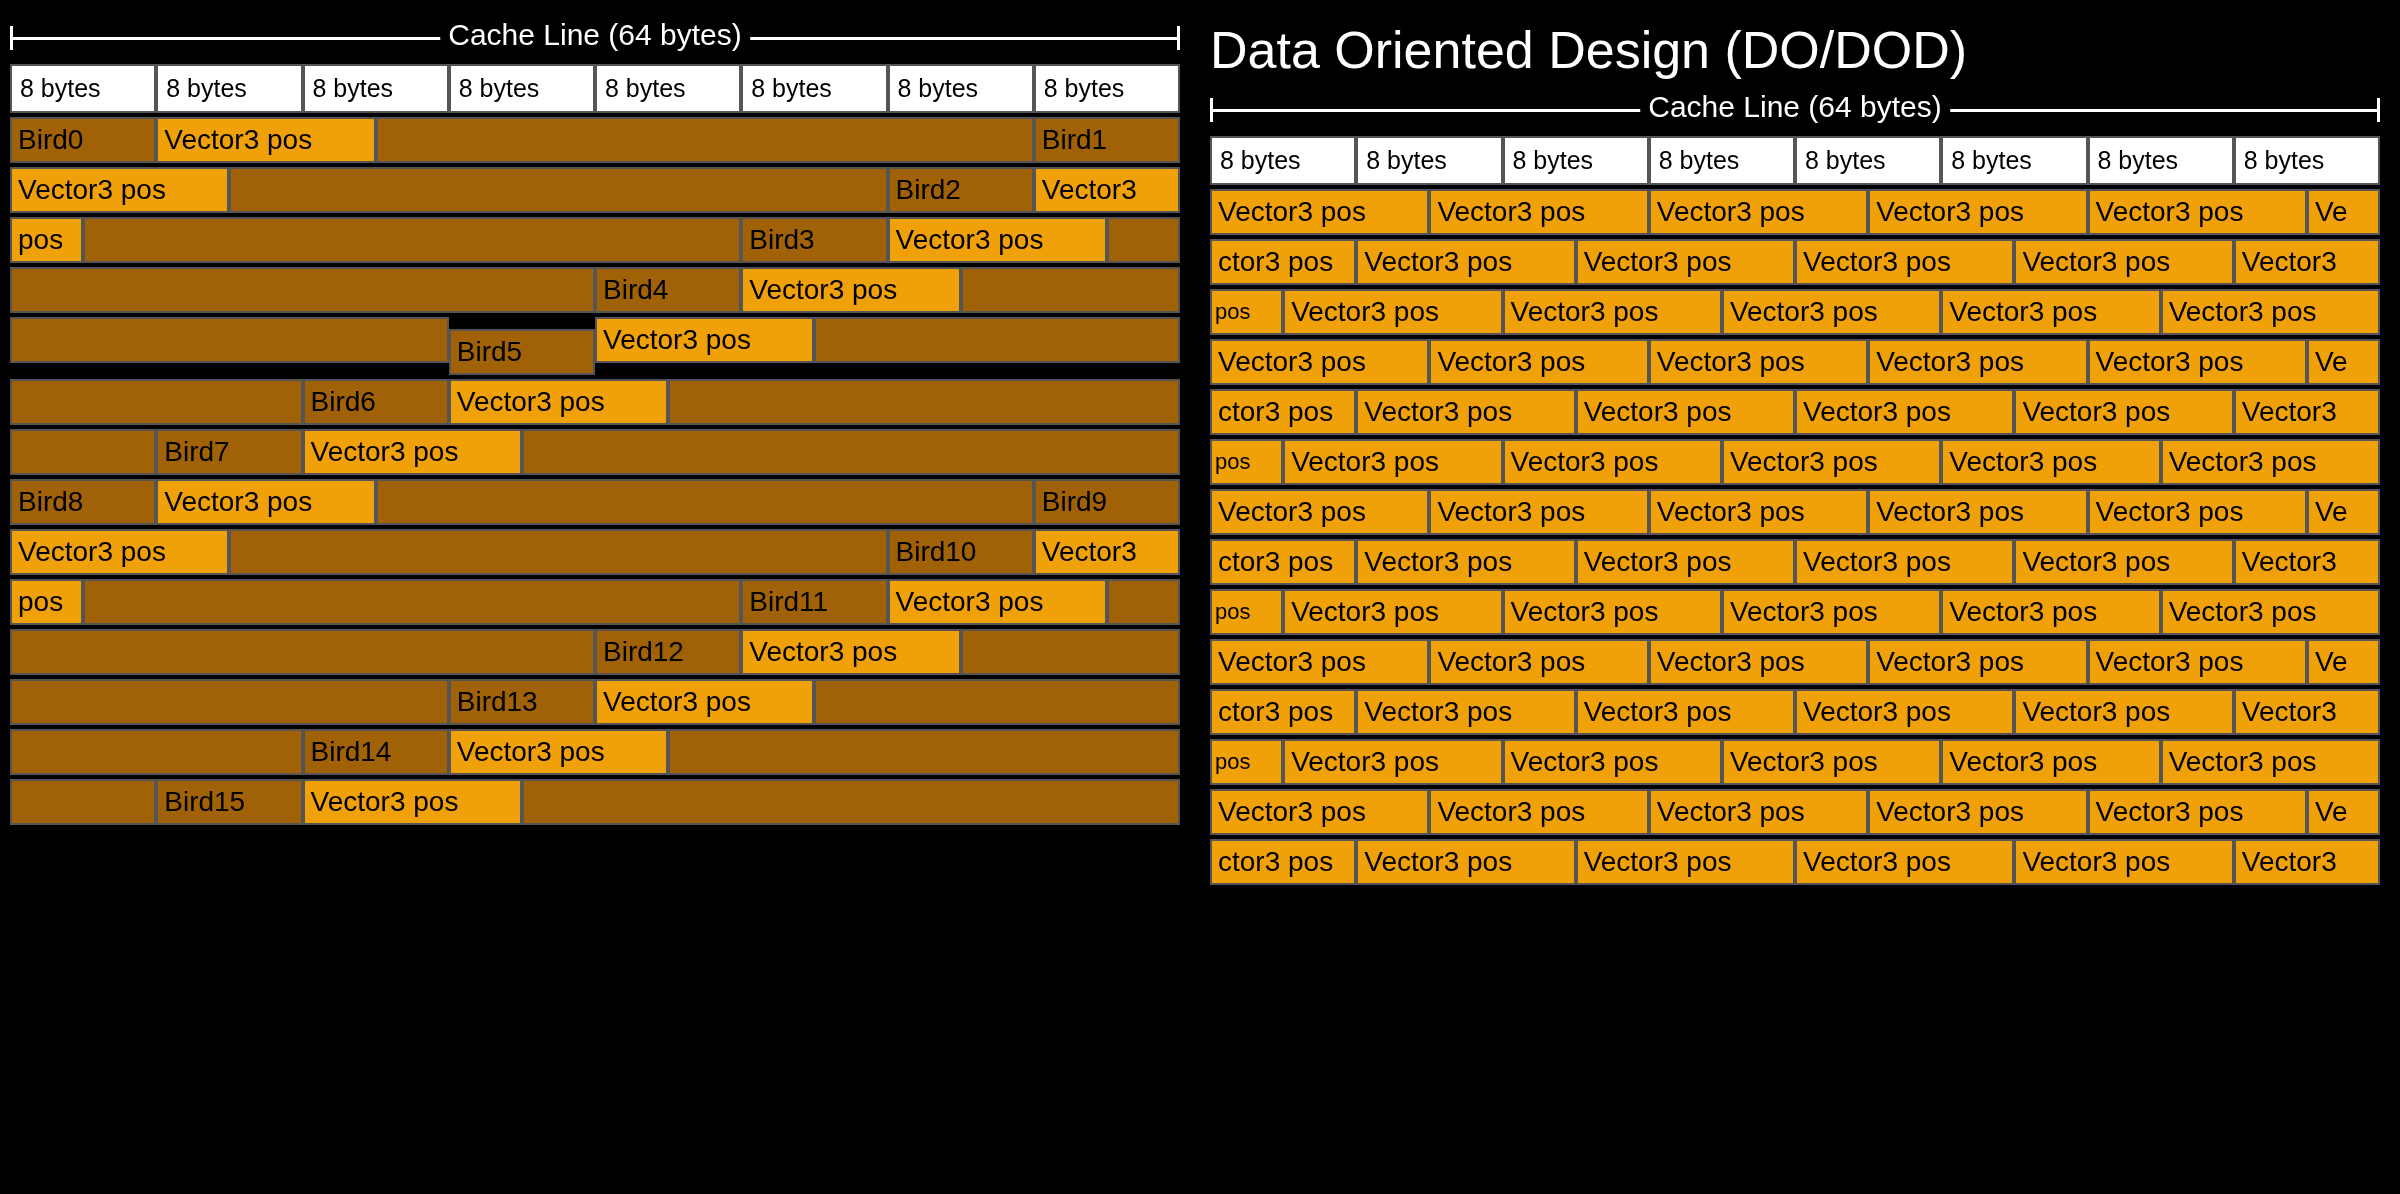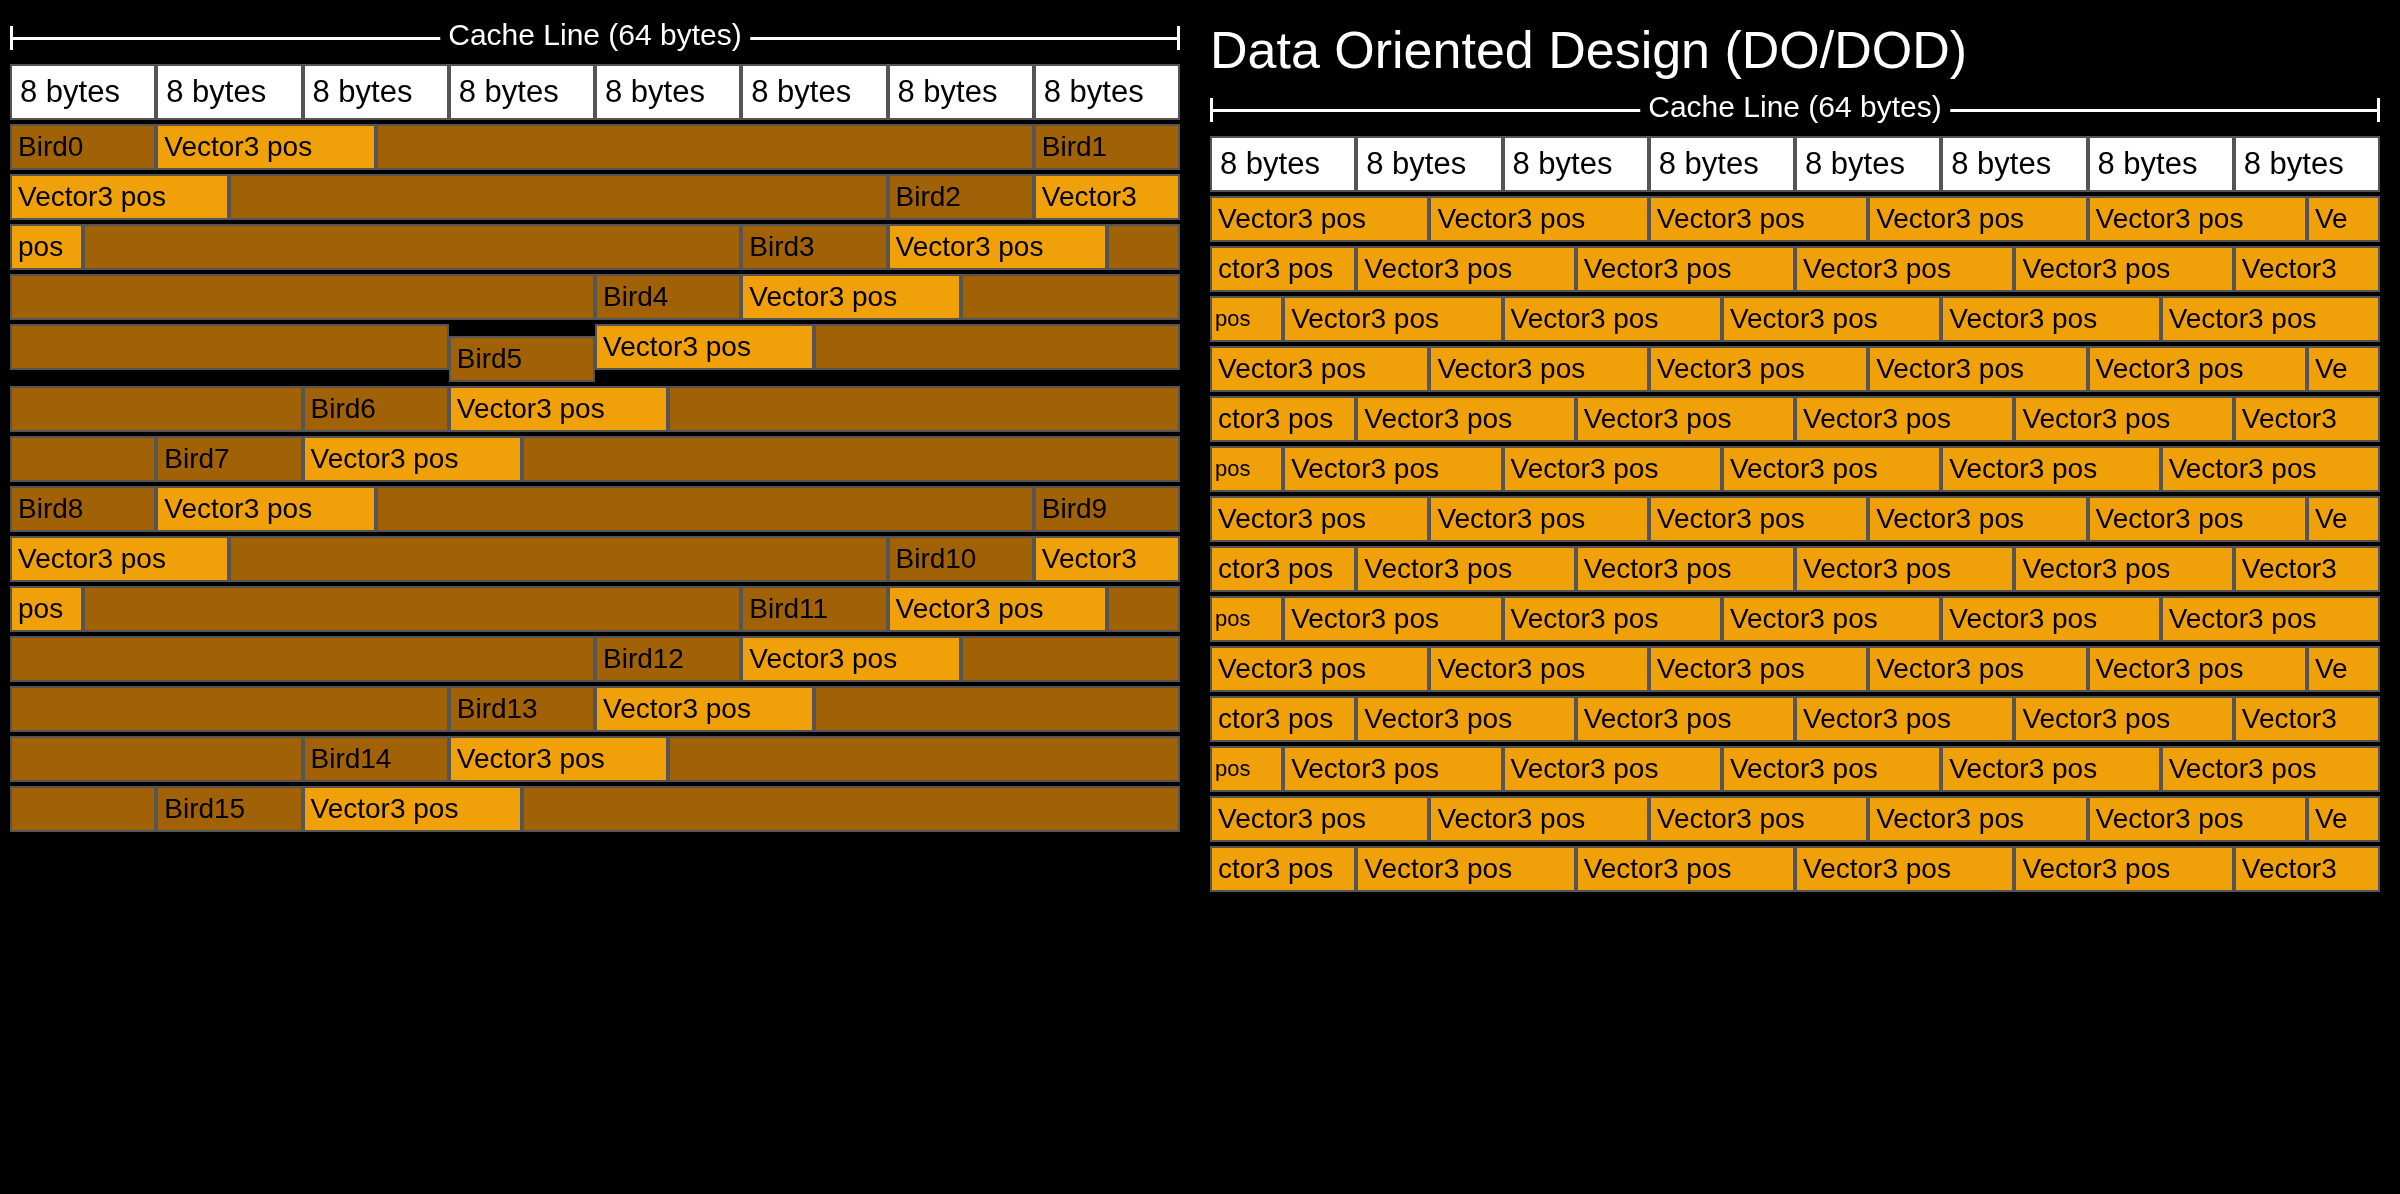--- a/index.html
+++ b/index.html
@@ -56,21 +56,21 @@
   }
   .header-row {
     display: flex;
     margin-top: 10px;
   }
   .header-row .hcell {
     flex: 1;
     background: #fff;
     color: #000;
     border: 2px solid #555;
-    font-size: 31px;
+    font-size: 25px;
     padding: 8px 8px;
     overflow: hidden;
     white-space: nowrap;
   }
   .data-row {
     display: flex;
     margin-top: 4px;
   }
   .cell {
     height: 46px;

